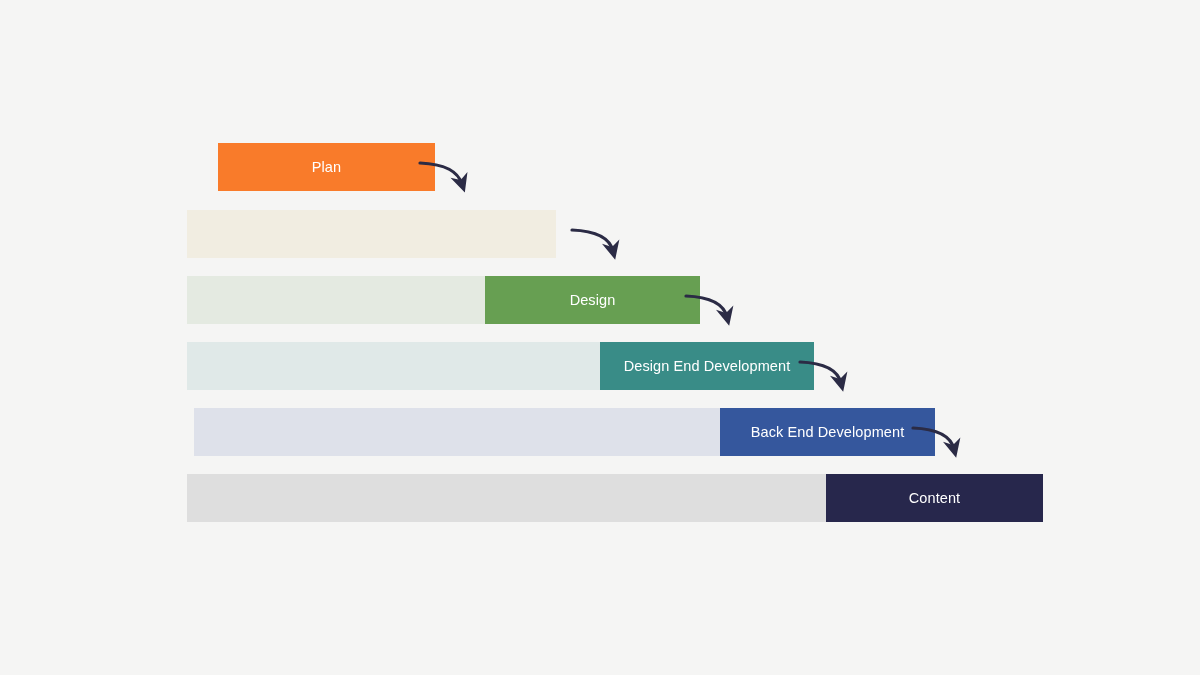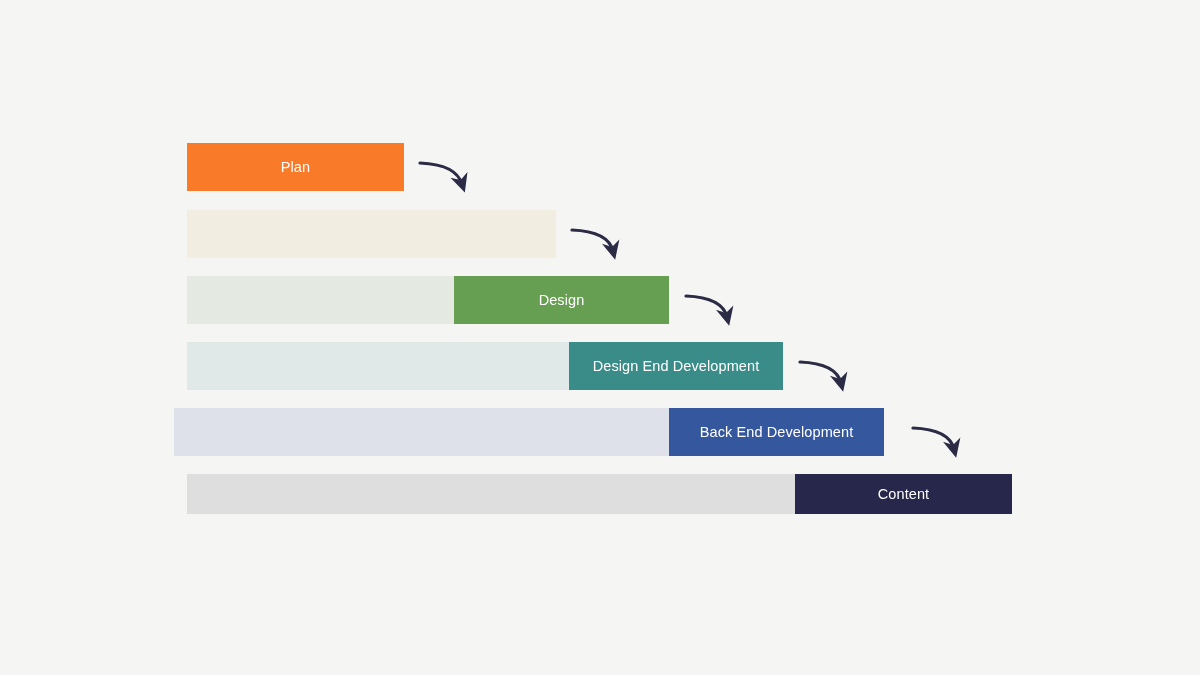--- a/index.html
+++ b/index.html
@@ -31,20 +31,21 @@
     height: 100%;
     width: 100%;
   }
   .stage-fill {
     position: absolute;
     top: 0;
     height: 100%;
     display: flex;
     align-items: center;
     justify-content: center;
+    margin-left: 31px;
   }
   .stage-label {
     color: #ffffff;
     font-size: 14.5px;
     font-family: "Liberation Sans", sans-serif;
     letter-spacing: 0.1px;
     white-space: nowrap;
     line-height: 1;
   }
   .arrow-layer {
@@ -76,27 +77,27 @@
         <div class="stage-fill" style="background: rgb(103, 159, 82); left: 267px; width: 215px;">
           <span class="stage-label">Design</span>
         </div>
       </div>
       <div class="stage-row" style="left: 187px; top: 342px; width: 596px; height: 48px;">
         <div class="stage-track" style="background: rgb(224, 233, 232);"></div>
         <div class="stage-fill" style="background: rgb(57, 140, 135); left: 382px; width: 214px;">
           <span class="stage-label">Design End Development</span>
         </div>
       </div>
-      <div class="stage-row" style="left: 174px; top: 408px; width: 710px; height: 48px;">
+      <div class="stage-row" style="left: 194px; top: 408px; width: 710px; height: 48px;">
         <div class="stage-track" style="background: rgb(222, 225, 234);"></div>
         <div class="stage-fill" style="background: rgb(53, 87, 157); left: 495px; width: 215px;">
           <span class="stage-label">Back End Development</span>
         </div>
       </div>
-      <div class="stage-row" style="left: 187px; top: 474px; width: 825px; height: 40px; text-align: center;">
+      <div class="stage-row" style="left: 187px; top: 474px; width: 825px; height: 48px; text-align: center;">
         <div class="stage-track" style="background: rgb(222, 222, 222);"></div>
         <div class="stage-fill" style="background: rgb(39, 39, 76); left: 608px; width: 217px;">
           <span class="stage-label">Content</span>
         </div>
       </div>
     </div>
 
   <svg class="arrow-layer" viewBox="0 0 1200 675" width="1200" height="675" xmlns="http://www.w3.org/2000/svg">
     <defs>
       <marker id="arrowhead" markerWidth="7" markerHeight="7" refX="3.4" refY="3.2" orient="auto" markerUnits="strokeWidth">

